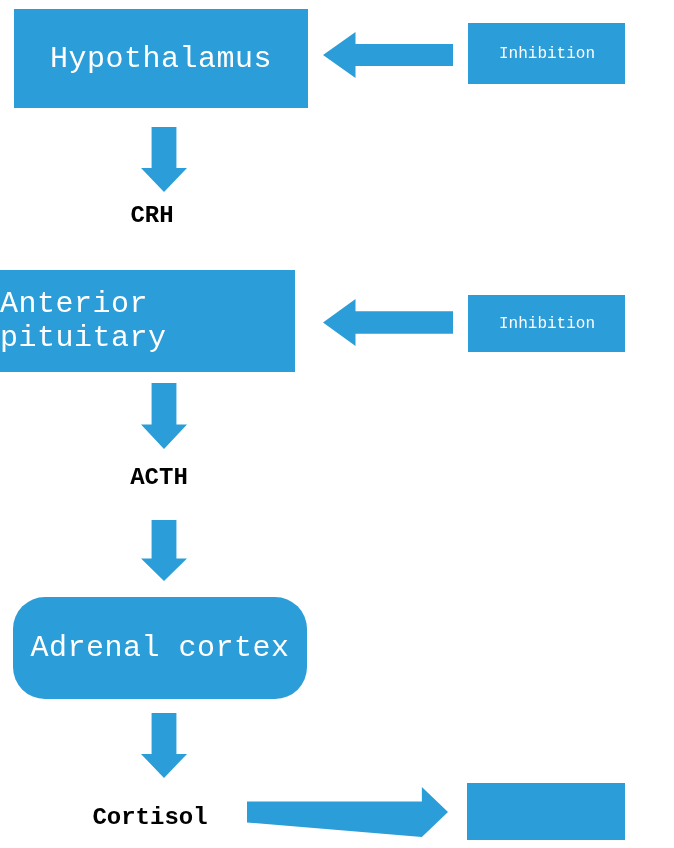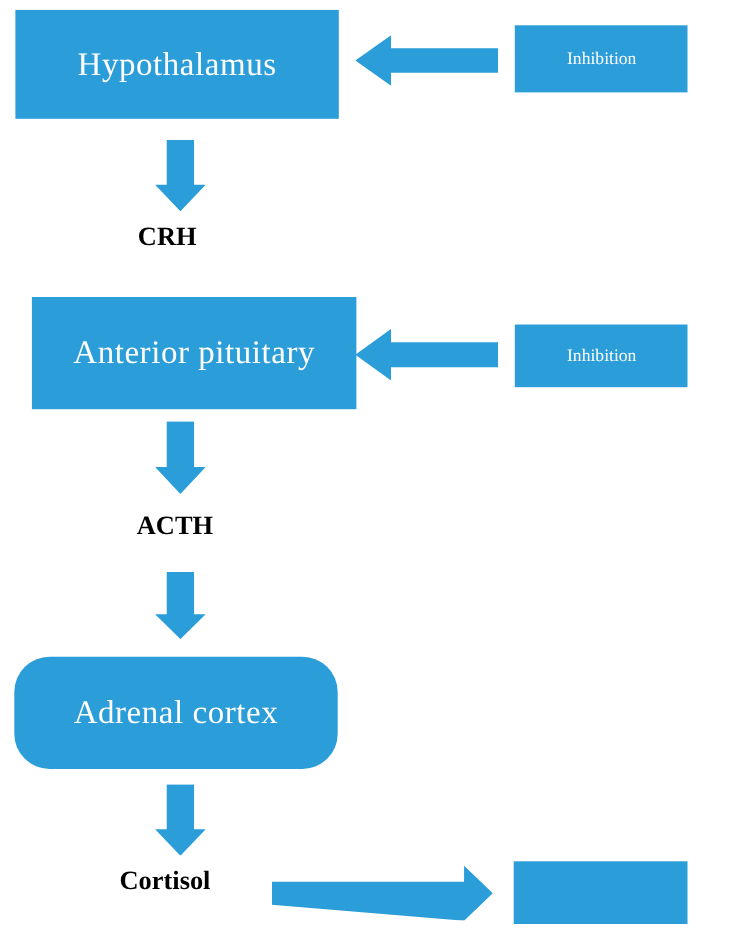--- a/index.html
+++ b/index.html
@@ -5,21 +5,21 @@
   html, body {
     margin: 0;
     padding: 0;
     background: #ffffff;
   }
   .canvas {
     position: relative;
     width: 625px;
     height: 848px;
     background: var(--bg, #ffffff);
-    font-family: Liberation Serif, serif;
+    font-family: Liberation Mono, monospace;
     overflow: hidden;
   }
   .node {
     position: absolute;
     background: var(--accent, #2B9DD8);
     color: var(--box-text, #ffffff);
     display: flex;
     align-items: center;
     justify-content: center;
     font-size: 30px;
@@ -57,27 +57,27 @@
     clip-path: polygon(25% 0%, 25% 26%, 100% 26%, 100% 74%, 25% 74%, 25% 100%, 0% 50%);
   }
   .arrow-right {
     clip-path: polygon(0% 29%, 87% 29%, 87% 0%, 100% 50%, 87% 100%, 0% 71%);
   }
 
   
   #box-hypothalamus { left: 14px;  top: 9px;   width: 294px; height: 99px; }
   #arrow-d1         { left: 141px; top: 127px; width: 46px;  height: 65px; }
   #label-crh        { left: 82px;  top: 199px; width: 140px; }
-  #box-pituitary    { left: 29px;  top: 270px; width: 295px; height: 102px; }
+  #box-pituitary    { left: 0;  top: 270px; width: 295px; height: 102px; }
   #arrow-d2         { left: 141px; top: 383px; width: 46px;  height: 66px; }
   #label-acth       { left: 89px;  top: 461px; width: 140px; text-align: center; }
   #arrow-d3         { left: 141px; top: 520px; width: 46px;  height: 61px; }
   #box-adrenal      { left: 13px;  top: 597px; width: 294px; height: 102px; border-radius: 32px; }
   #arrow-d4         { left: 141px; top: 713px; width: 46px;  height: 65px; }
-  #label-cortisol   { left: 80px;  top: 784px; width: 140px; }
+  #label-cortisol   { left: 80px;  top: 801px; width: 140px; }
   #arrow-r1         { left: 247px; top: 787px; width: 201px; height: 50px; }
   #fb-bar           { left: 625px; top: 22px;  width: 40px;  height: 818px; }
   #fb-top           { left: 468px; top: 23px;  width: 158px; height: 61px; }
   #fb-mid           { left: 468px; top: 295px; width: 158px; height: 57px; }
   #fb-bot           { left: 467px; top: 783px; width: 159px; height: 57px; }
   #arrow-l1         { left: 323px; top: 32px;  width: 130px; height: 46px; }
   #arrow-l2         { left: 323px; top: 299px; width: 130px; height: 47px; }
 </style>
 </head>
 <body>

